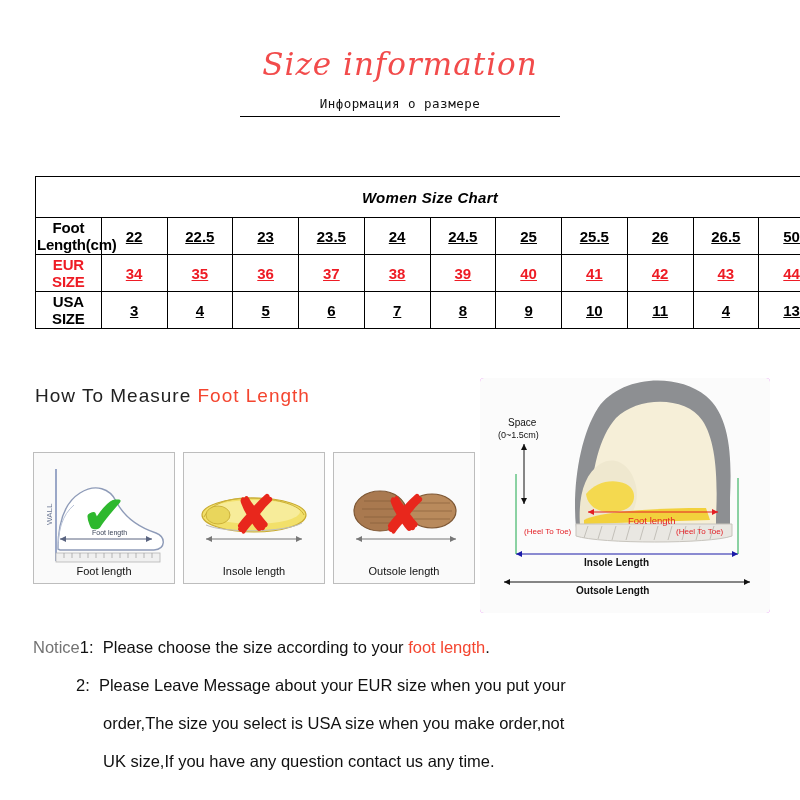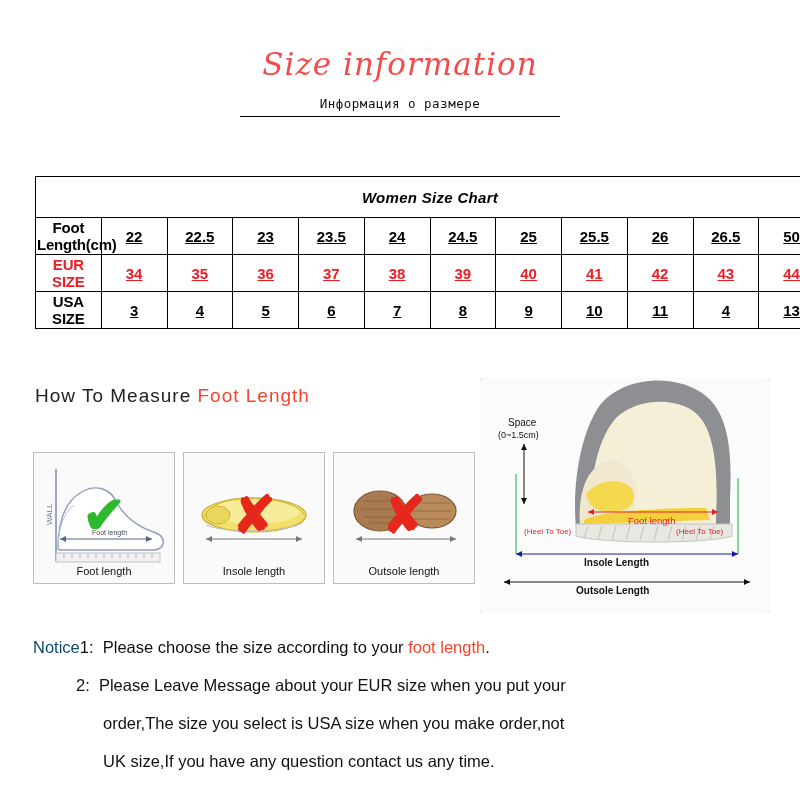--- a/index.html
+++ b/index.html
@@ -149,21 +149,21 @@
   
   .notice {
     position: absolute;
     left: 33px;
     top: 628px;
     width: 740px;
     font-size: 16.5px;
     line-height: 38px;
     color: #111;
   }
-  .notice .word-notice { color: #0c4a6e; }
+  .notice .word-notice { color: #737373; }
   .notice .red { color: #f4452f; }
   .notice-line2 { padding-left: 43px; }
   .notice-line3 { padding-left: 70px; }
   .notice-line4 { padding-left: 70px; }
 </style>
 </head>
 <body>
 
 <div class="page">
 

